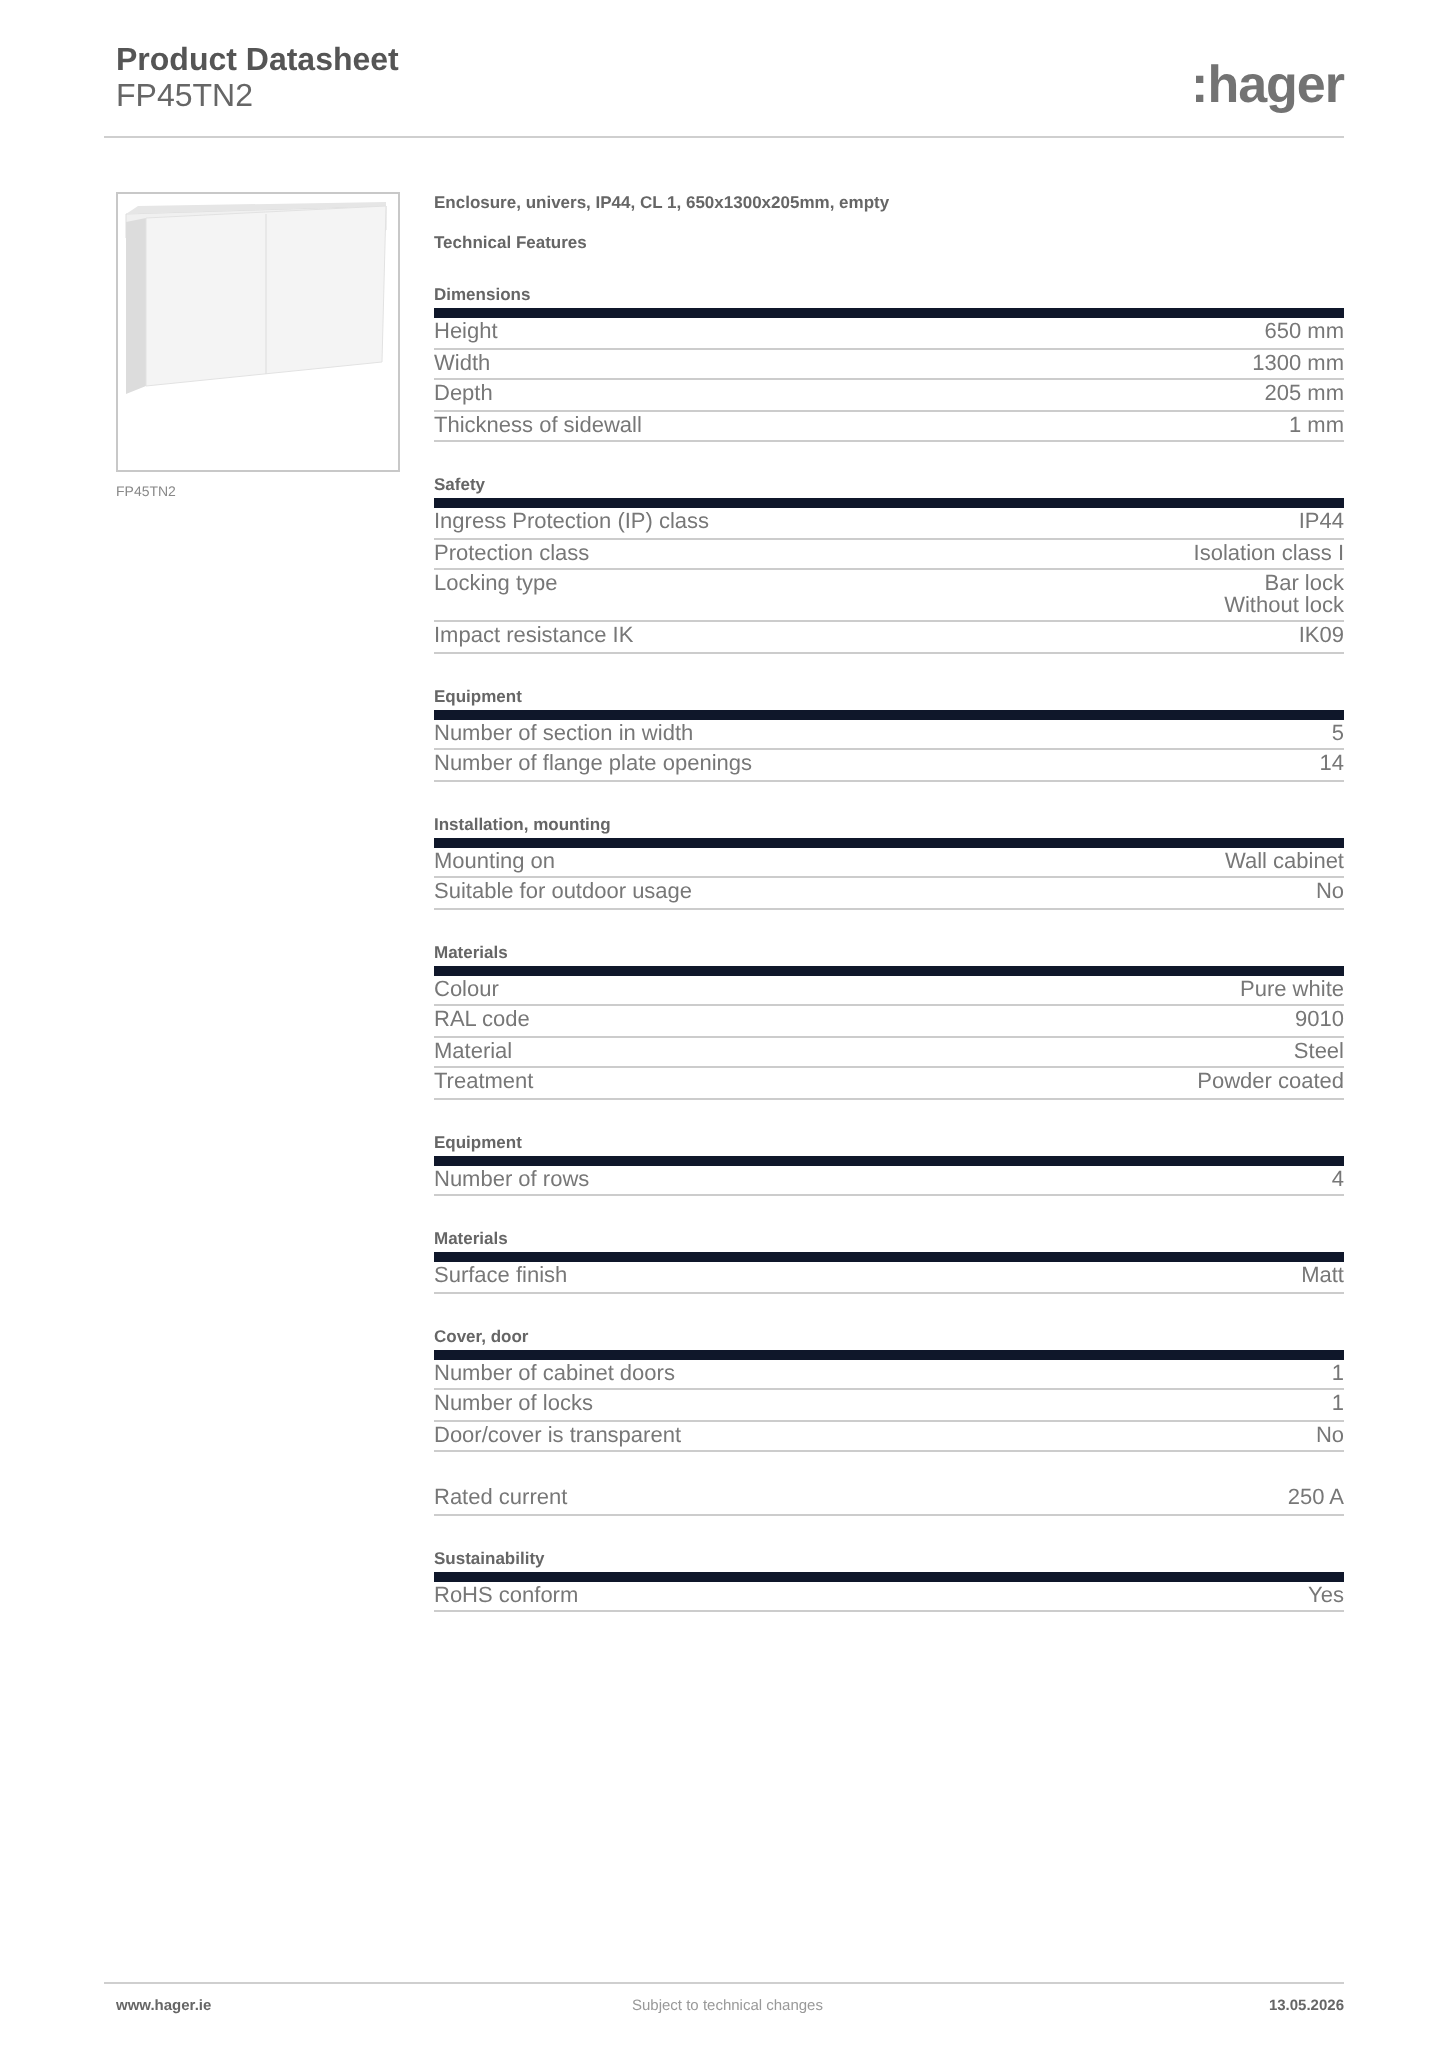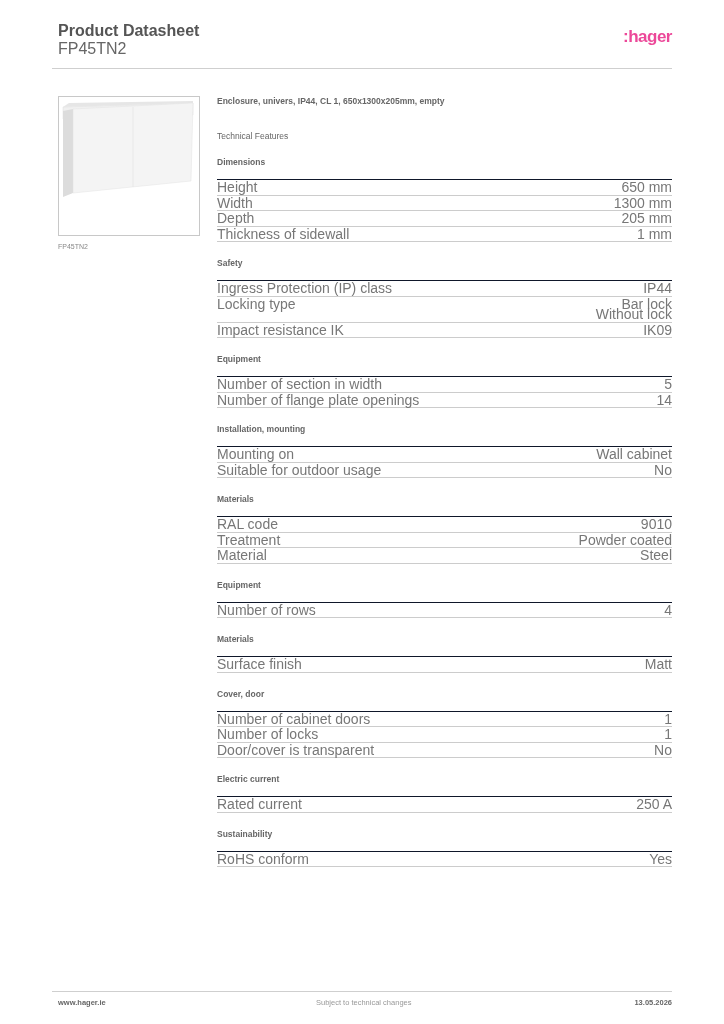--- a/index.html
+++ b/index.html
@@ -1,29 +1,29 @@
 <!DOCTYPE html>
 <html><head>
 <meta charset="utf-8">
 <style>
   html, body { margin: 0; padding: 0; background: #ffffff; }
   body { width: 724px; height: 1024px; position: relative; font-family: "Liberation Sans", sans-serif; color: #555; overflow: hidden; }
   .header { position: absolute; left: 58px; top: 22px; }
   .title { font-size: 16px; font-weight: bold; color: #555; line-height: 18px; }
   .subtitle { font-size: 16px; color: #666; line-height: 18px; }
-  .logo { position: absolute; right: 52px; top: 27px; font-size: 17px; font-weight: bold; color: #ec4899; letter-spacing: -0.5px; }
+  .logo { position: absolute; right: 52px; top: 27px; font-size: 26px; font-weight: bold; color: #737373; letter-spacing: -0.5px; }
   .hr-top { position: absolute; left: 52px; right: 52px; top: 68px; height: 1px; background: #cfcfcf; }
   .img-box { position: absolute; left: 58px; top: 96px; width: 142px; height: 140px; border: 1px solid #c8c8c8; box-sizing: border-box; }
   .img-caption { position: absolute; left: 58px; top: 243px; font-size: 7px; color: #888; }
   .main { position: absolute; left: 217px; width: 455px; top: 96px; }
   .desc { font-size: 8.5px; font-weight: bold; color: #666; }
-  .tf { font-size: 8.5px; font-weight: normal; color: #666; margin-top: 25px; }
+  .tf { font-size: 8.5px; font-weight: bold; color: #666; margin-top: 10px; }
   .section { margin-top: 16px; }
-  .section-title { font-size: 8.5px; font-weight: bold; color: #666; border-bottom: 1px solid #0f172a; padding-bottom: 12px; }
-  .row { display: flex; justify-content: space-between; font-size: 14px; color: #777; border-bottom: 1px solid #ccc; padding: 2px 0 2px 0; line-height: 10.5px; }
+  .section-title { font-size: 8.5px; font-weight: bold; color: #666; border-bottom: 5px solid #0f172a; padding-bottom: 2px; }
+  .row { display: flex; justify-content: space-between; font-size: 11px; color: #777; border-bottom: 1px solid #ccc; padding: 2px 0 2px 0; line-height: 10.5px; }
   .row .v { text-align: right; }
   .hr-bottom { position: absolute; left: 52px; right: 52px; top: 991px; height: 1px; background: #cfcfcf; }
   .footer { position: absolute; top: 998px; font-size: 7.5px; }
   .f-left { left: 58px; font-weight: bold; color: #666; }
   .f-center { left: 316px; color: #999; }
   .f-right { right: 52px; font-weight: bold; color: #666; }
 </style>
 </head>
 <body>
 
@@ -78,20 +78,26 @@
       </div>
       <div class="section">
         <div class="section-title">Safety</div>
         <div class="row">
           <span>Ingress Protection (IP) class</span>
           <span class="v">
             <div>IP44</div>
           </span>
         </div>
         <div class="row">
+          <span>Protection class</span>
+          <span class="v">
+            <div>Isolation class I</div>
+          </span>
+        </div>
+        <div class="row">
           <span>Locking type</span>
           <span class="v">
             <div>Bar lock</div>
             <div>Without lock</div>
           </span>
         </div>
         <div class="row">
           <span>Impact resistance IK</span>
           <span class="v">
             <div>IK09</div>
@@ -124,37 +130,43 @@
         <div class="row">
           <span>Suitable for outdoor usage</span>
           <span class="v">
             <div>No</div>
           </span>
         </div>
       </div>
       <div class="section">
         <div class="section-title">Materials</div>
         <div class="row">
+          <span>Colour</span>
+          <span class="v">
+            <div>Pure white</div>
+          </span>
+        </div>
+        <div class="row">
           <span>RAL code</span>
           <span class="v">
             <div>9010</div>
           </span>
         </div>
         <div class="row">
+          <span>Material</span>
+          <span class="v">
+            <div>Steel</div>
+          </span>
+        </div>
+        <div class="row">
           <span>Treatment</span>
           <span class="v">
             <div>Powder coated</div>
           </span>
         </div>
-        <div class="row">
-          <span>Material</span>
-          <span class="v">
-            <div>Steel</div>
-          </span>
-        </div>
       </div>
       <div class="section">
         <div class="section-title">Equipment</div>
         <div class="row">
           <span>Number of rows</span>
           <span class="v">
             <div>4</div>
           </span>
         </div>
       </div>
@@ -182,21 +194,20 @@
           </span>
         </div>
         <div class="row">
           <span>Door/cover is transparent</span>
           <span class="v">
             <div>No</div>
           </span>
         </div>
       </div>
       <div class="section">
-        <div class="section-title">Electric current</div>
         <div class="row">
           <span>Rated current</span>
           <span class="v">
             <div>250 A</div>
           </span>
         </div>
       </div>
       <div class="section">
         <div class="section-title">Sustainability</div>
         <div class="row">

